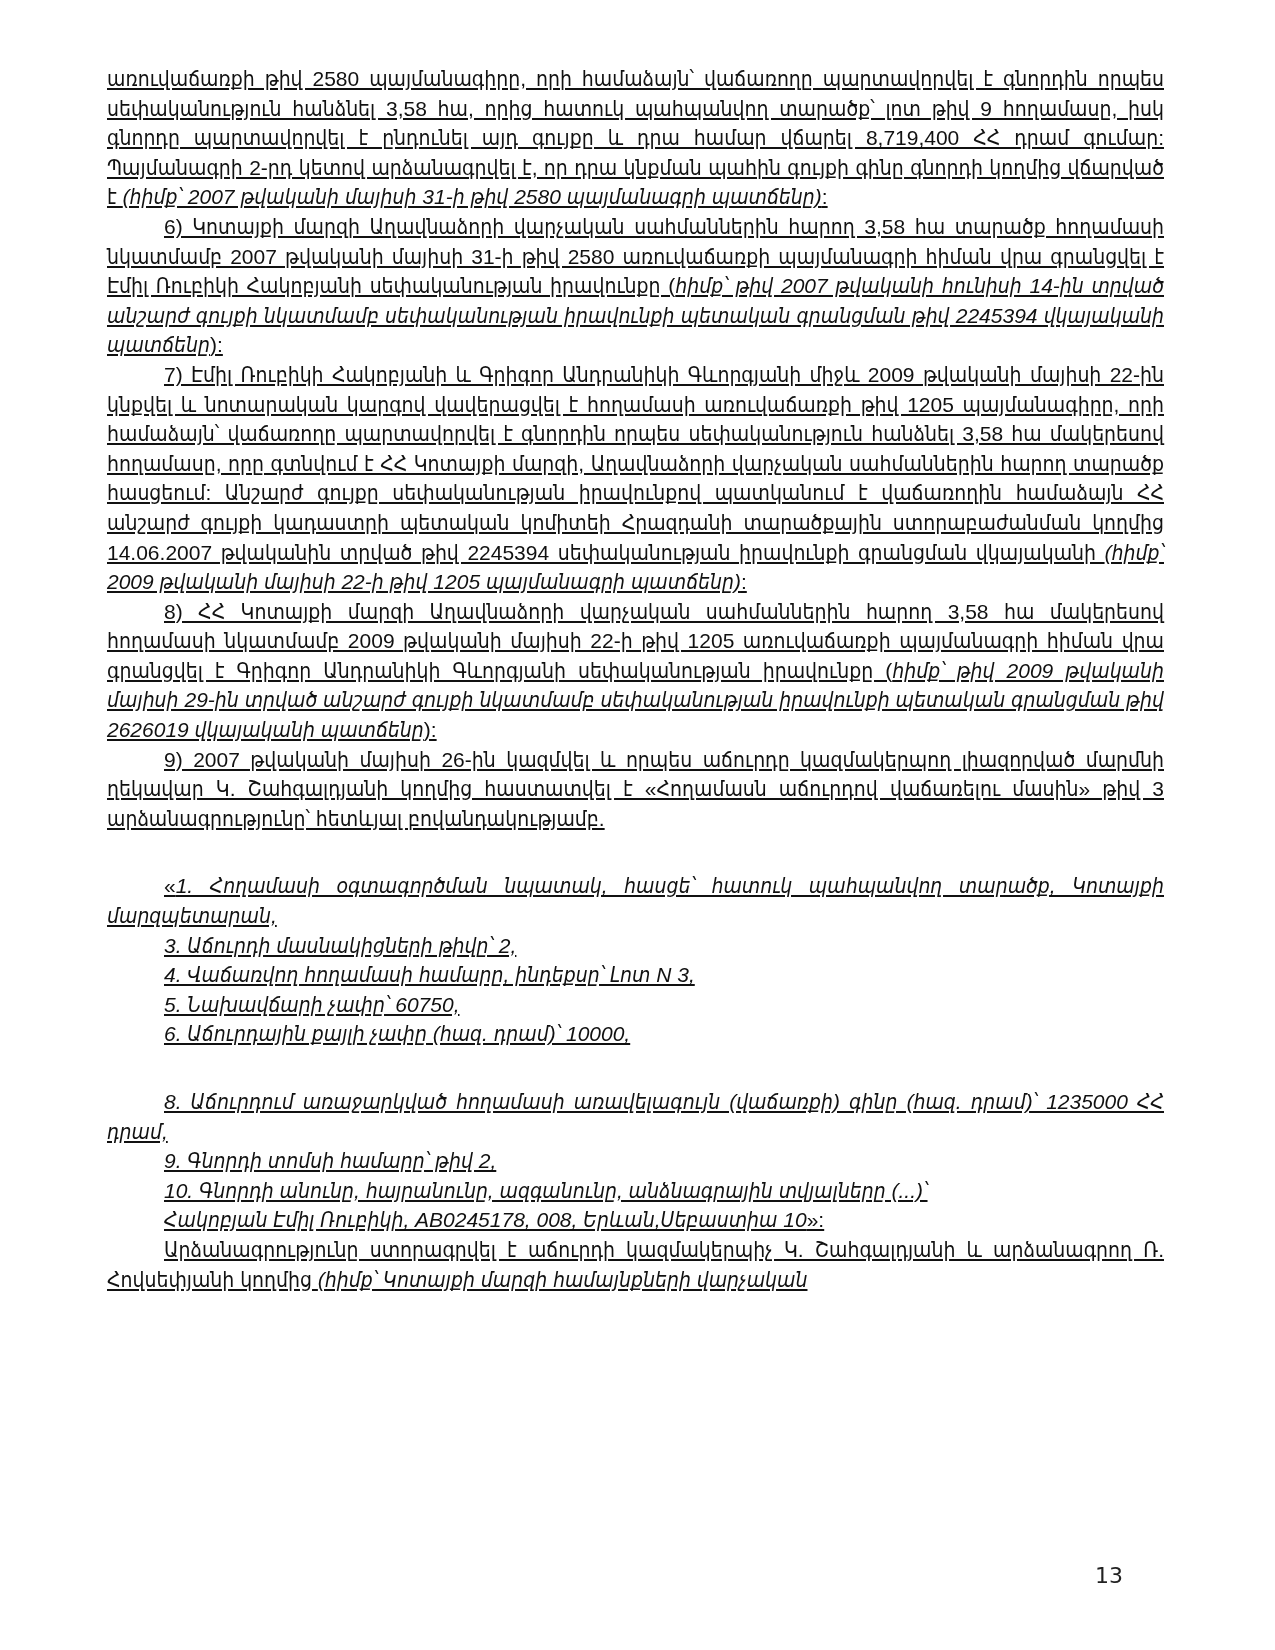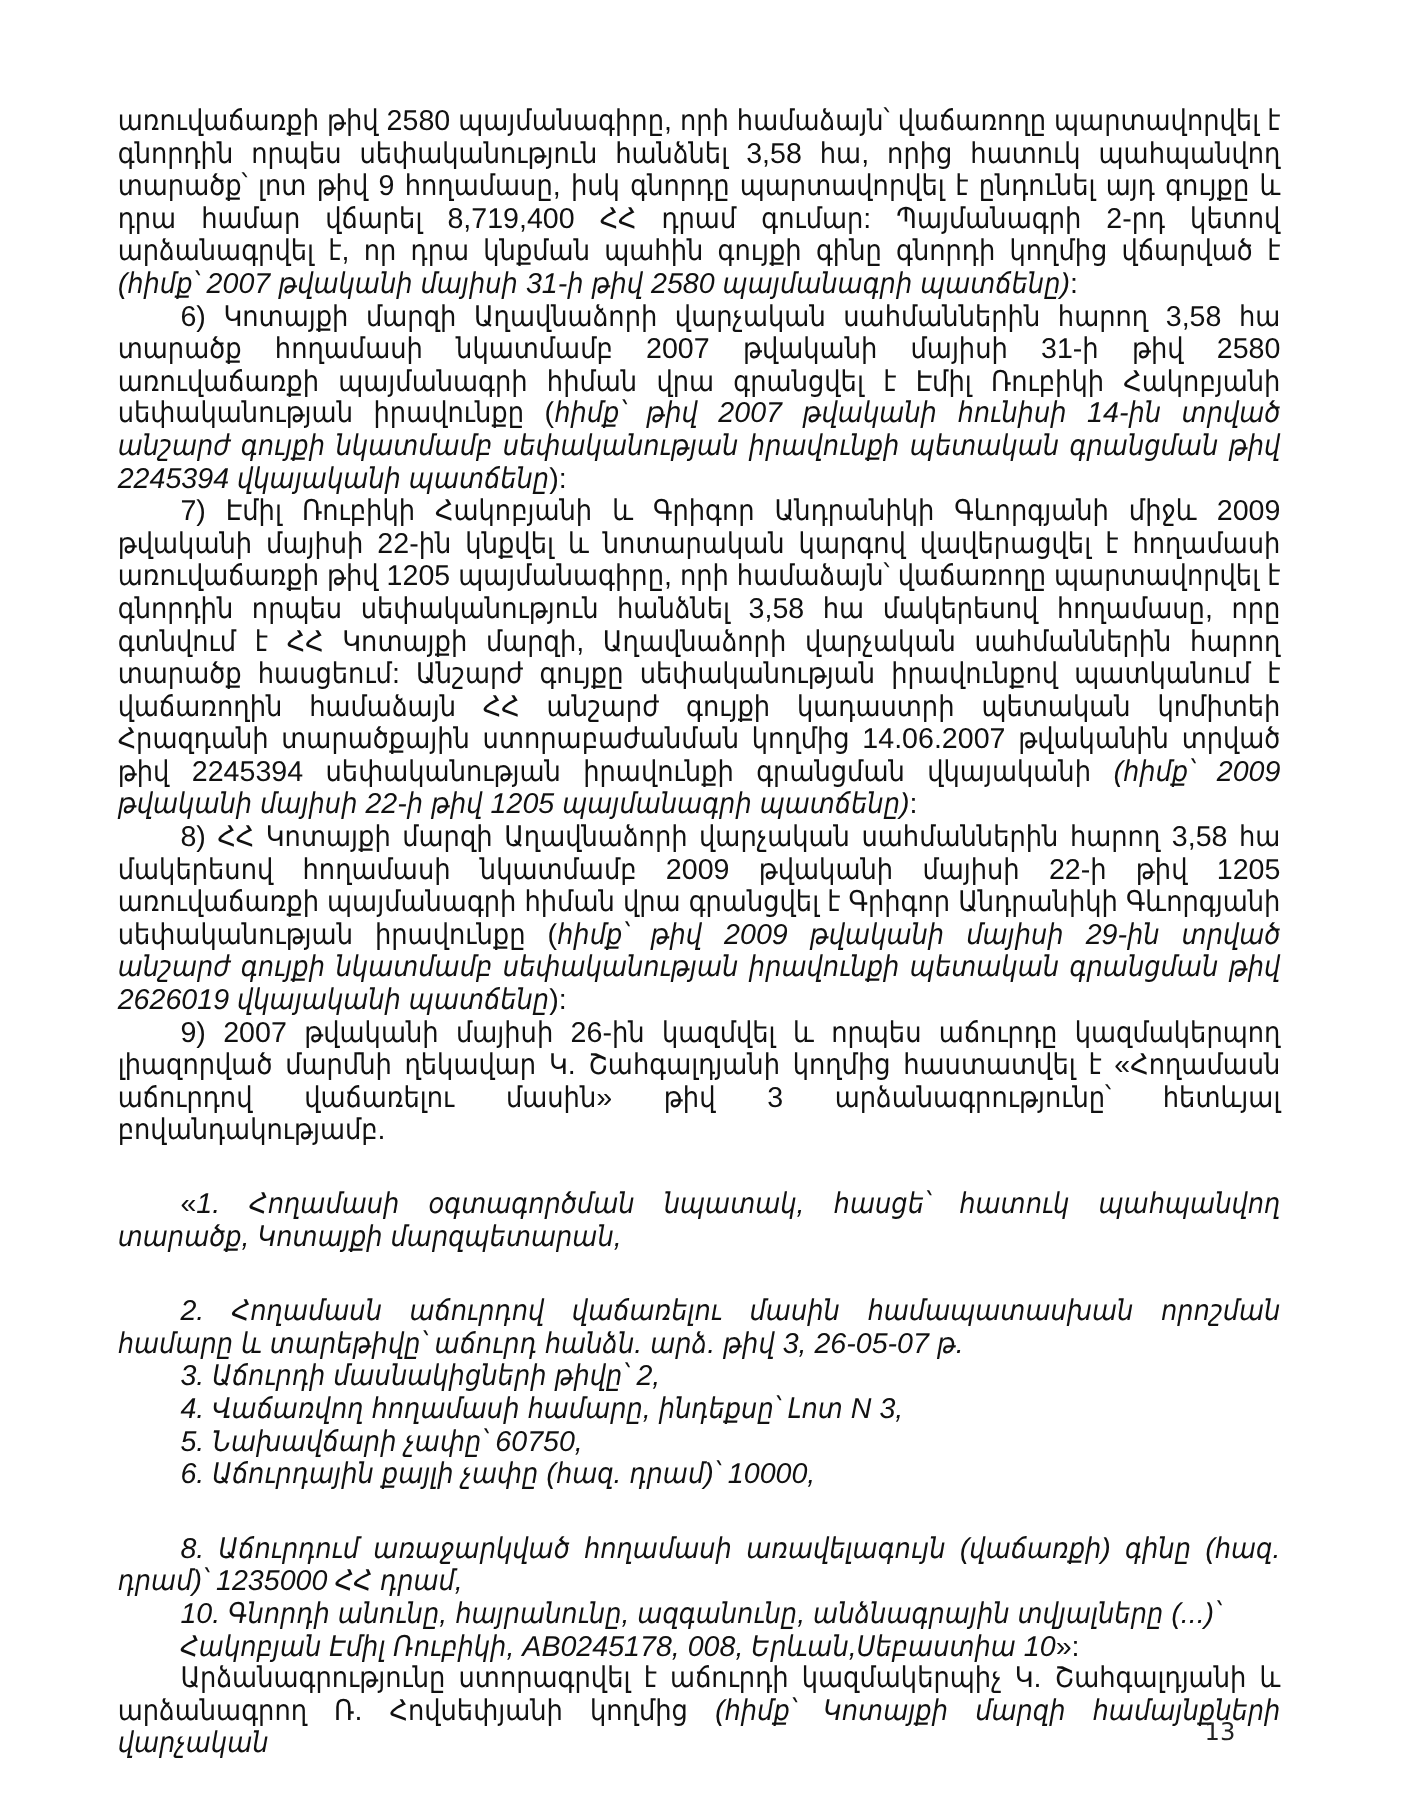--- a/index.html
+++ b/index.html
@@ -1,22 +1,23 @@
 <!DOCTYPE html>
 <html><head>
 <meta charset="utf-8">
 <style>
   html, body { margin: 0; padding: 0; background: #ffffff; }
   body { width: 1275px; height: 1650px; position: relative; overflow: hidden; }
   .page {
-    position: absolute; left: 107px; top: 95px; width: 1057px;
+    position: absolute; left: 107px; top: 64px; width: 1057px;
     font-family: "Liberation Sans", "DejaVu Sans", sans-serif;
-    font-size: 26px; line-height: 29.6px; color: #111111;
+    font-size: 21px; line-height: 29.6px; color: #111111;
     text-align: justify;
     font-stretch: condensed;
+    text-decoration: underline;
   }
   .page p { margin: 0; }
   .indent { text-indent: 57px; }
   .list-item { padding-left: 57px; text-align: left; }
   .list-item.wrap { padding-left: 0; text-indent: 57px; text-align: justify; margin-top: 38px; }
   em, .it { font-style: italic; }
   .page-number {
     position: absolute; left: 1095px; top: 1563px;
     font-family: "DejaVu Sans", sans-serif; font-size: 22px; color: #222;
   }
@@ -42,39 +43,39 @@
     <span>8) ՀՀ Կոտայքի մարզի Աղավնաձորի վարչական սահմաններին հարող 3,58 հա մակերեսով հողամասի նկատմամբ 2009 թվականի մայիսի 22-ի թիվ 1205 առուվաճառքի պայմանագրի հիման վրա գրանցվել է Գրիգոր Անդրանիկի Գևորգյանի սեփականության իրավունքը (</span><em>հիմք՝ թիվ 2009 թվականի մայիսի 29-ին տրված անշարժ գույքի նկատմամբ սեփականության իրավունքի պետական գրանցման թիվ 2626019 վկայականի պատճենը</em><span>):</span>
   </p>
 
   <p class="indent">
     <span>9) 2007 թվականի մայիսի 26-ին կազմվել և որպես աճուրդը կազմակերպող լիազորված մարմնի ղեկավար Կ. Շահգալդյանի կողմից հաստատվել է «Հողամասն աճուրդով վաճառելու մասին» թիվ 3 արձանագրությունը՝ հետևյալ բովանդակությամբ.</span>
   </p>
 
   <p class="list-item wrap">
     <span>«</span><em>1. Հողամասի օգտագործման նպատակ, հասցե՝ հատուկ պահպանվող տարածք, Կոտայքի մարզպետարան,</em>
   </p>
-  <p class="list-item wrap">
-    <em>2. Հողամասն աճուրդով վաճառելու մասին համապատասխան որոշման համարը և տարեթիվը՝ աճուրդ հանձն. արձ. թիվ 3, 26-05-07 թ.</em>
-  </p>
   <p class="list-item">
     <em>3. Աճուրդի մասնակիցների թիվը՝ 2,</em>
   </p>
   <p class="list-item">
     <em>4. Վաճառվող հողամասի համարը, ինդեքսը՝ Լոտ N 3,</em>
   </p>
   <p class="list-item">
     <em>5. Նախավճարի չափը՝ 60750,</em>
   </p>
   <p class="list-item">
     <em>6. Աճուրդային քայլի չափը (հազ. դրամ)՝ 10000,</em>
   </p>
   <p class="list-item wrap">
     <em>8. Աճուրդում առաջարկված հողամասի առավելագույն (վաճառքի) գինը (հազ. դրամ)՝ 1235000 ՀՀ դրամ,</em>
   </p>
   <p class="list-item">
+    <em>9. Գնորդի տոմսի համարը՝ թիվ 2,</em>
+  </p>
+  <p class="list-item">
     <em>10. Գնորդի անունը, հայրանունը, ազգանունը, անձնագրային տվյալները (...)՝</em>
   </p>
   <p class="list-item">
     <em>Հակոբյան Էմիլ Ռուբիկի, AB0245178, 008, Երևան,Սեբաստիա 10</em><span>»:</span>
   </p>
 
   <p class="indent">
     <span>Արձանագրությունը ստորագրվել է աճուրդի կազմակերպիչ Կ. Շահգալդյանի և արձանագրող Ռ. Հովսեփյանի կողմից </span><em>(հիմք՝ Կոտայքի մարզի համայնքների վարչական</em>
   </p>
 </div>

